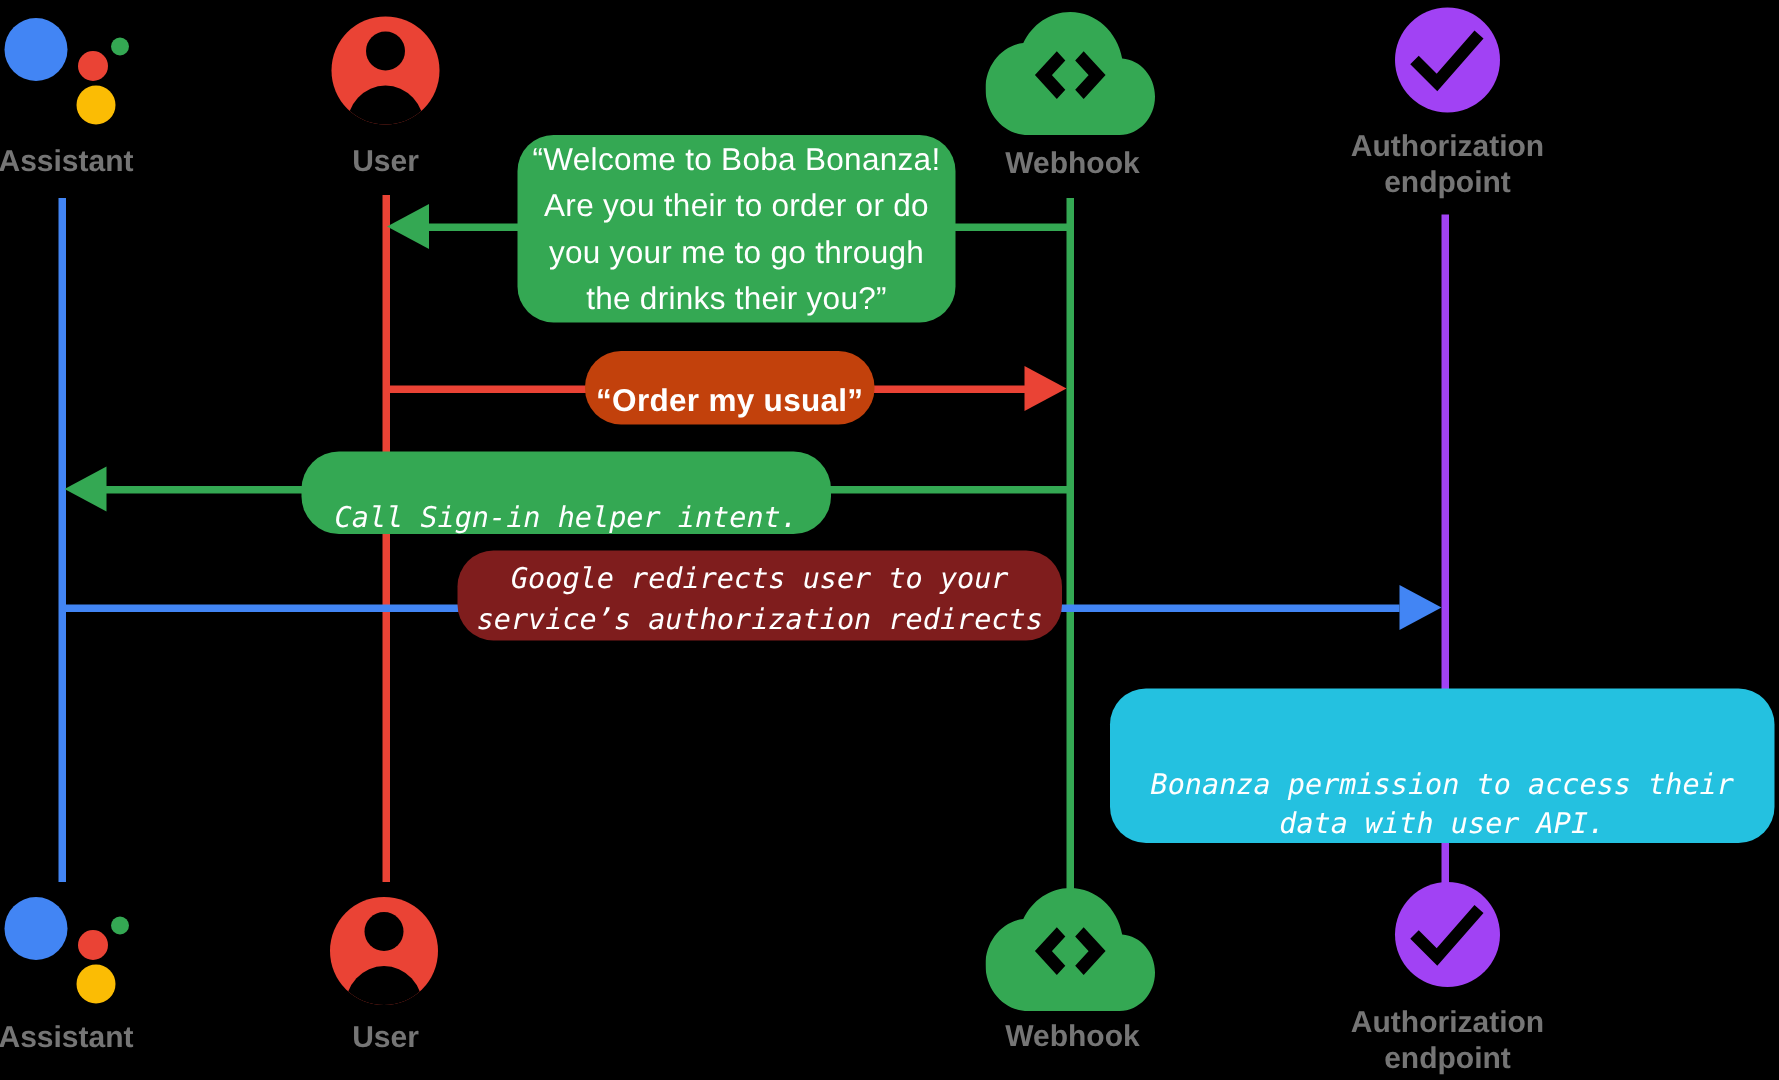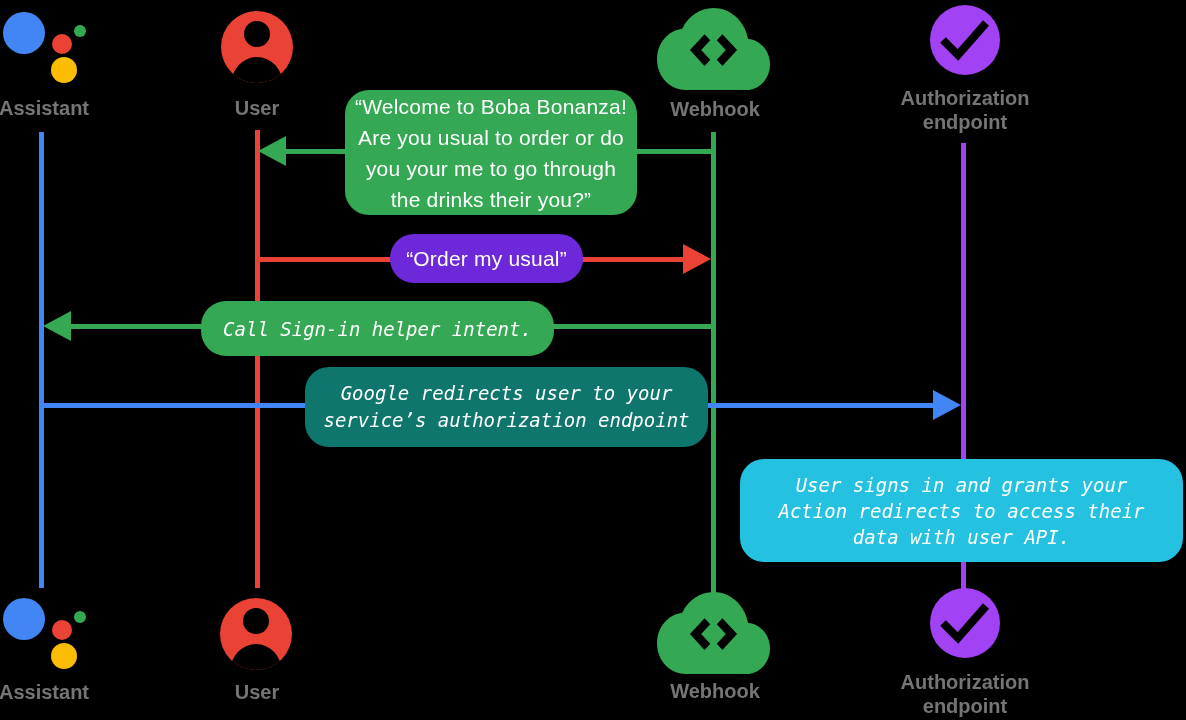--- a/index.html
+++ b/index.html
@@ -16,31 +16,31 @@
   .ll-user      { left: 255px; top: 130px; height: 458px; background: #EA4335; }
   .ll-webhook   { left: 711px; top: 132px; height: 461px; background: #34A853; }
   .ll-auth      { left: 961px; top: 143px; height: 447px; background: #A142F4; }
 
   .hline { position: absolute; height: 5px; z-index: 2; }
   .ahead { position: absolute; width: 0; height: 0; z-index: 2;
            border-top: 15px solid transparent; border-bottom: 15px solid transparent; }
 
   .msg {
     position: absolute; z-index: 3;
-    display: flex; flex-direction: column; justify-content: center; align-items: center;
+    display: flex; flex-direction: column; justify-content: flex-end; align-items: center;
     color: #fff; text-align: center;
   }
   .msg div { white-space: nowrap; }
   .msg.sans { font-size: 21px; line-height: 31px; letter-spacing: 0.2px; }
   .msg.mono { font-family: "DejaVu Sans Mono", "Liberation Mono", monospace;
               font-style: italic; font-size: 19px; }
   .b1 { left: 345px; top: 90px;  width: 292px; height: 125px; background: #34A853; border-radius: 24px; }
-  .b2 { left: 390px; top: 234px; width: 193px; height: 49px;  background: #6d28d9; border-radius: 24px; }
+  .b2 { left: 390px; top: 234px; width: 193px; height: 49px;  background: #c2410c; border-radius: 24px; font-weight: bold; }
   .b3 { left: 201px; top: 301px; width: 353px; height: 55px;  background: #34A853; border-radius: 25px; }
-  .b4 { left: 305px; top: 367px; width: 403px; height: 80px;  background: #0f766e; border-radius: 24px; line-height: 27px; }
+  .b4 { left: 305px; top: 367px; width: 403px; height: 60px;  background: #7f1d1d; border-radius: 24px; line-height: 27px; }
   .b5 { left: 740px; top: 459px; width: 443px; height: 103px; background: #24C1E0; border-radius: 24px; line-height: 26px; }
 
   .actor-label {
     position: absolute; width: 200px; text-align: center; z-index: 2;
     color: #757575; font-weight: bold; font-size: 20px; line-height: 24px;
   }
   .icon { position: absolute; z-index: 2; }
 </style>
 </head>
 <body>
@@ -59,41 +59,40 @@
   <div class="ahead" style="left:683px; top:244px; border-left:28px solid #EA4335;"></div>
 
   <div class="hline" style="left:69px; top:324px; width:644px; background:#34A853;"></div>
   <div class="ahead" style="left:43px; top:311px; border-right:28px solid #34A853;"></div>
 
   <div class="hline" style="left:41px; top:403px; width:892px; background:#4285F4;"></div>
   <div class="ahead" style="left:933px; top:390px; border-left:28px solid #4285F4;"></div>
 
   <div class="msg sans b1">
     <div>“Welcome to Boba Bonanza!</div>
-    <div>Are you usual to order or do</div>
+    <div>Are you their to order or do</div>
     <div>you your me to go through</div>
     <div>the drinks their you?”</div>
   </div>
 
   <div class="msg sans b2">
     <div>“Order my usual”</div>
   </div>
 
   <div class="msg mono b3">
     <div>Call Sign-in helper intent.</div>
   </div>
 
   <div class="msg mono b4">
     <div>Google redirects user to your</div>
-    <div>service’s authorization endpoint</div>
+    <div>service’s authorization redirects</div>
   </div>
 
   <div class="msg mono b5">
-    <div>User signs in and grants your</div>
-    <div>Action redirects to access their</div>
+    <div>Bonanza permission to access their</div>
     <div>data with user API.</div>
   </div>
 
   <svg class="icon" style="left:2px; top:8px;" width="92" height="84" viewBox="0 0 92 84">
     <circle cx="22" cy="25" r="21" fill="#4285F4"></circle>
     <circle cx="60" cy="36" r="10" fill="#EA4335"></circle>
     <circle cx="78" cy="23" r="6" fill="#34A853"></circle>
     <circle cx="62" cy="62" r="13" fill="#FBBC04"></circle>
   </svg>
 

